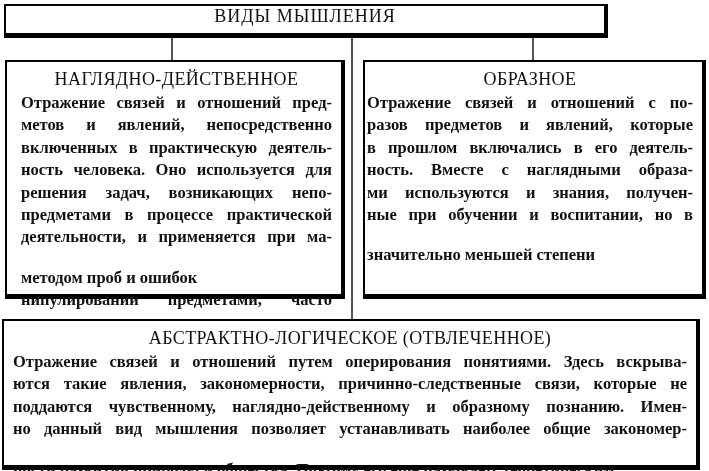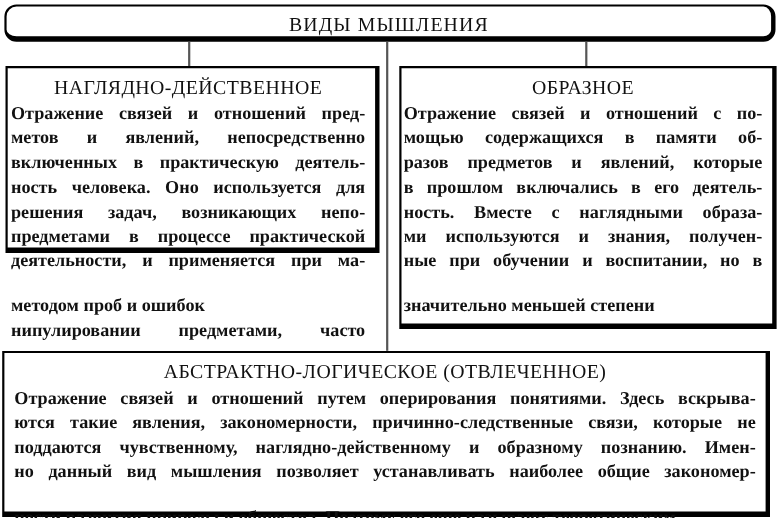--- a/index.html
+++ b/index.html
@@ -20,29 +20,29 @@
   }
   .dbox{
     position:absolute;
     box-sizing:border-box;
     background:var(--bg);
     border:2px solid var(--border);
     border-right-width:4px;
     border-bottom-width:5px;
   }
   .titlebox{
-    left:4px;top:4px;width:701px;height:34px;
-    display:flex;align-items:flex-end;justify-content:center;border-radius:11px;
+    left:4px;top:4px;width:604px;height:34px;
+    display:flex;align-items:flex-start;justify-content:center;
   }
   .main-title{
     font-size:18px;
     letter-spacing:1px;
     white-space:nowrap;
   }
-  .box-left{left:5px;top:60px;width:340px;height:170px;padding:4px 9px 0 3px;}
+  .box-left{left:5px;top:60px;width:340px;height:239px;padding:4px 9px 0 14px;}
   .box-right{left:363px;top:60px;width:343px;height:239px;padding:4px 9px 0 2px;}
   .box-bottom{left:2px;top:319px;width:698px;height:151px;padding:4px 9px 0 9px;}
   .box-heading{
     text-align:center;
     font-size:18px;
     line-height:26px;
     letter-spacing:0.4px;
     white-space:nowrap;
   }
   .box-body{
@@ -93,21 +93,20 @@
         <div class="jline">деятельности, и применяется при ма-</div>
         <div class="jline lastline">методом проб и ошибок</div>
         <div class="jline">нипулировании предметами, часто</div>
       </div>
   </div>
 
   <div class="dbox box-right">
     <div class="box-heading">ОБРАЗНОЕ</div>
     <div class="box-body">
         <div class="jline">Отражение связей и отношений с по-</div>
-        <div class="jline">мощью содержащихся в памяти об-</div>
         <div class="jline">разов предметов и явлений, которые</div>
         <div class="jline">в прошлом включались в его деятель-</div>
         <div class="jline">ность. Вместе с наглядными образа-</div>
         <div class="jline">ми используются и знания, получен-</div>
         <div class="jline">ные при обучении и воспитании, но в</div>
         <div class="jline lastline">значительно меньшей степени</div>
       </div>
   </div>
 
   <div class="dbox box-bottom">

